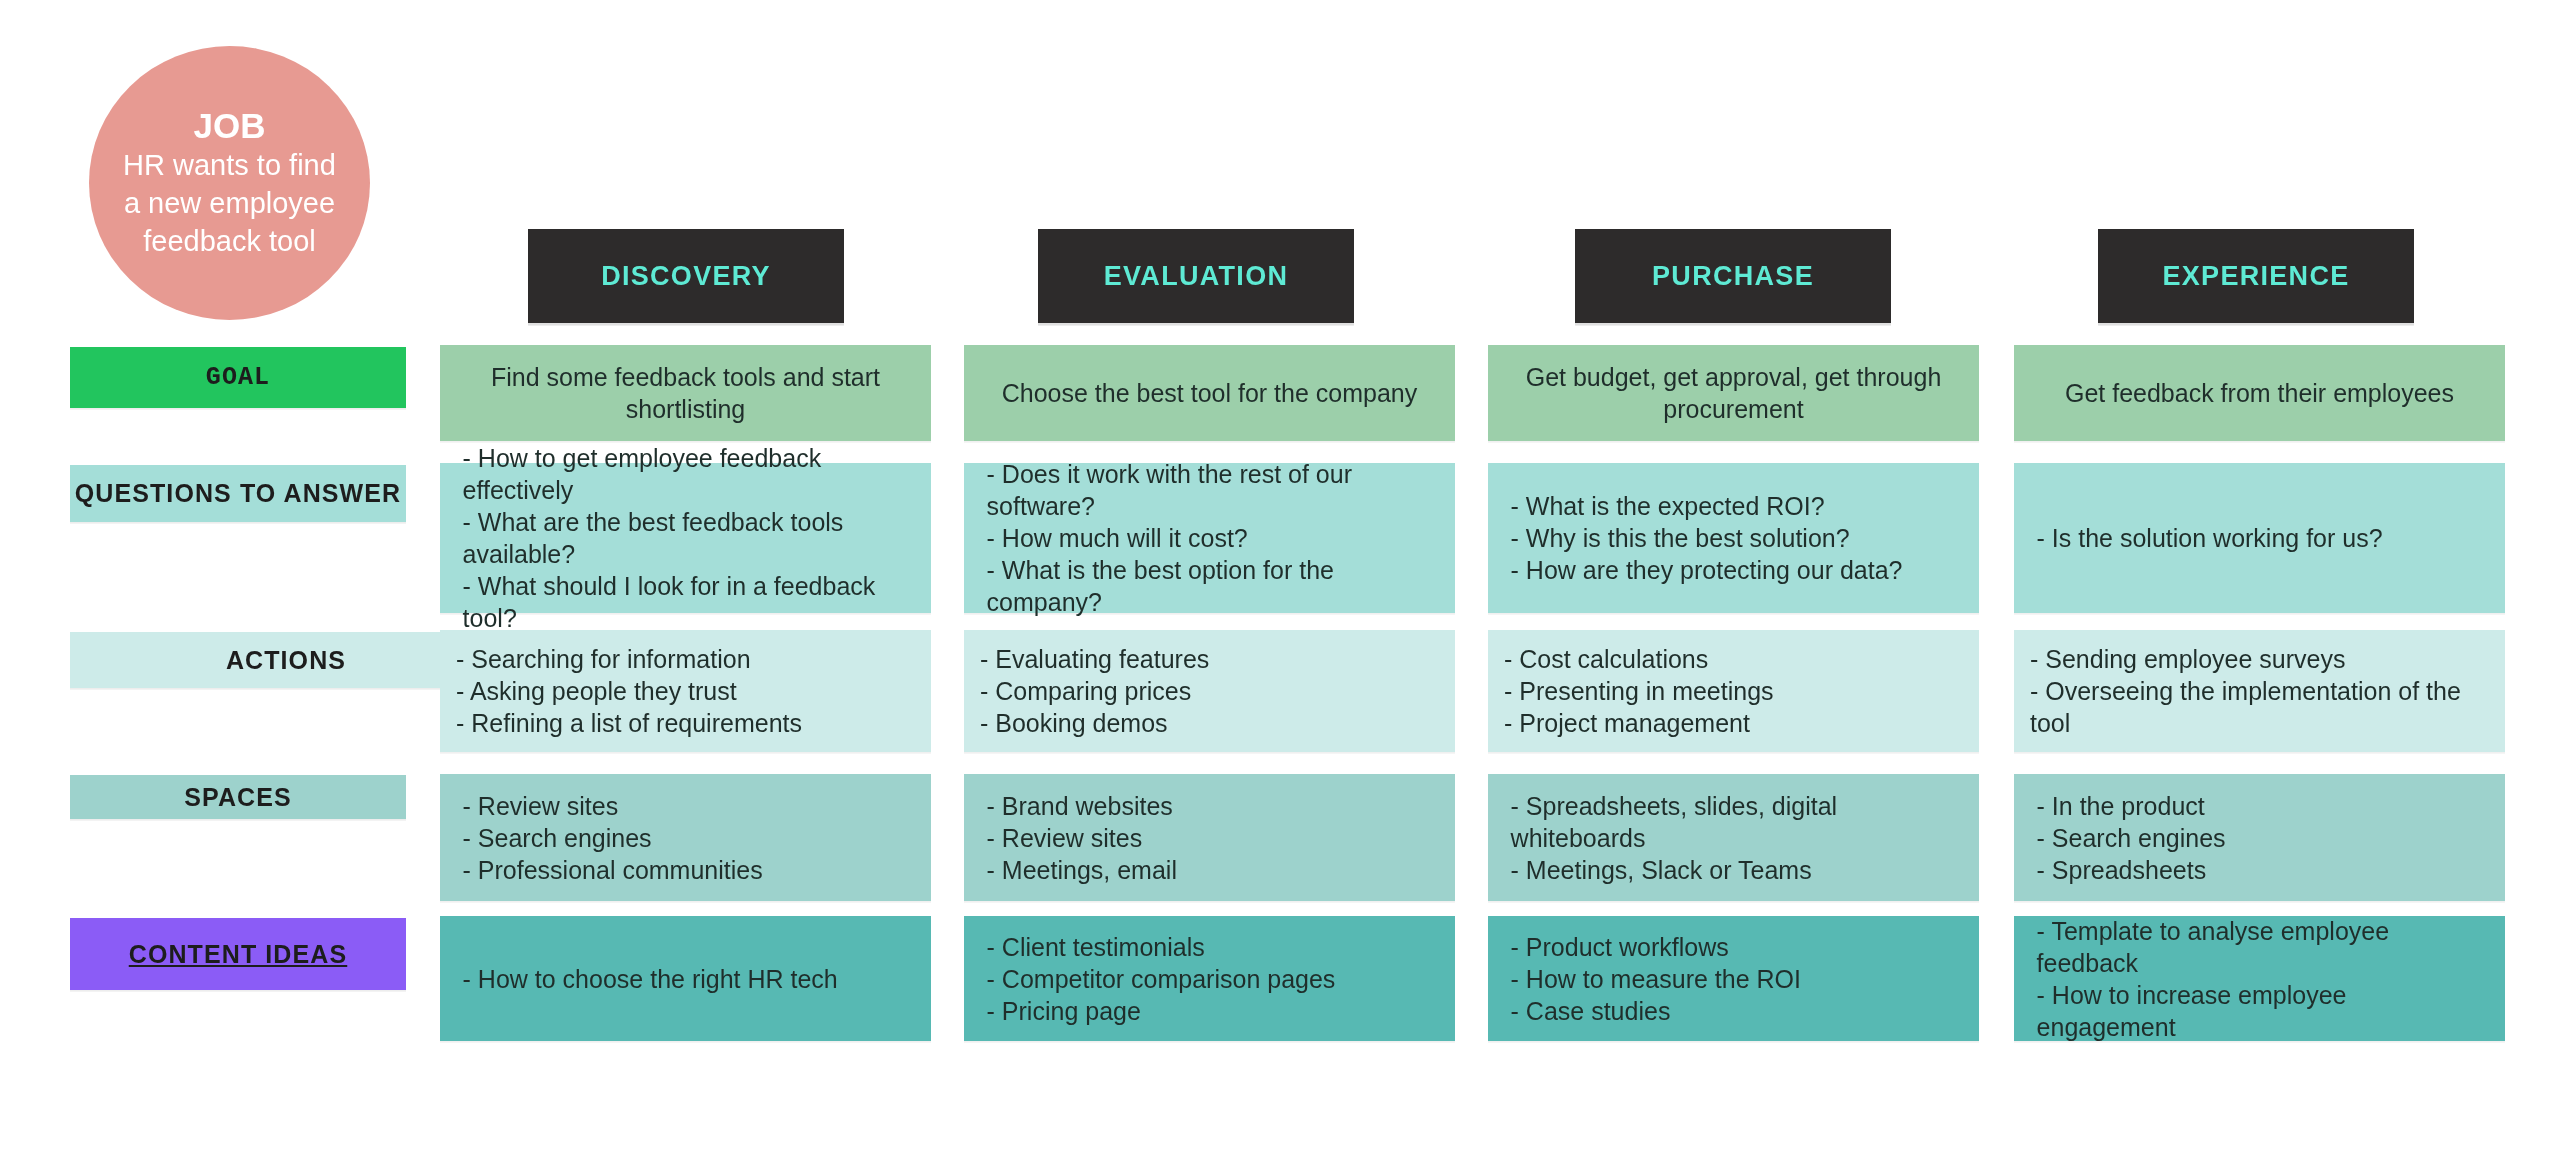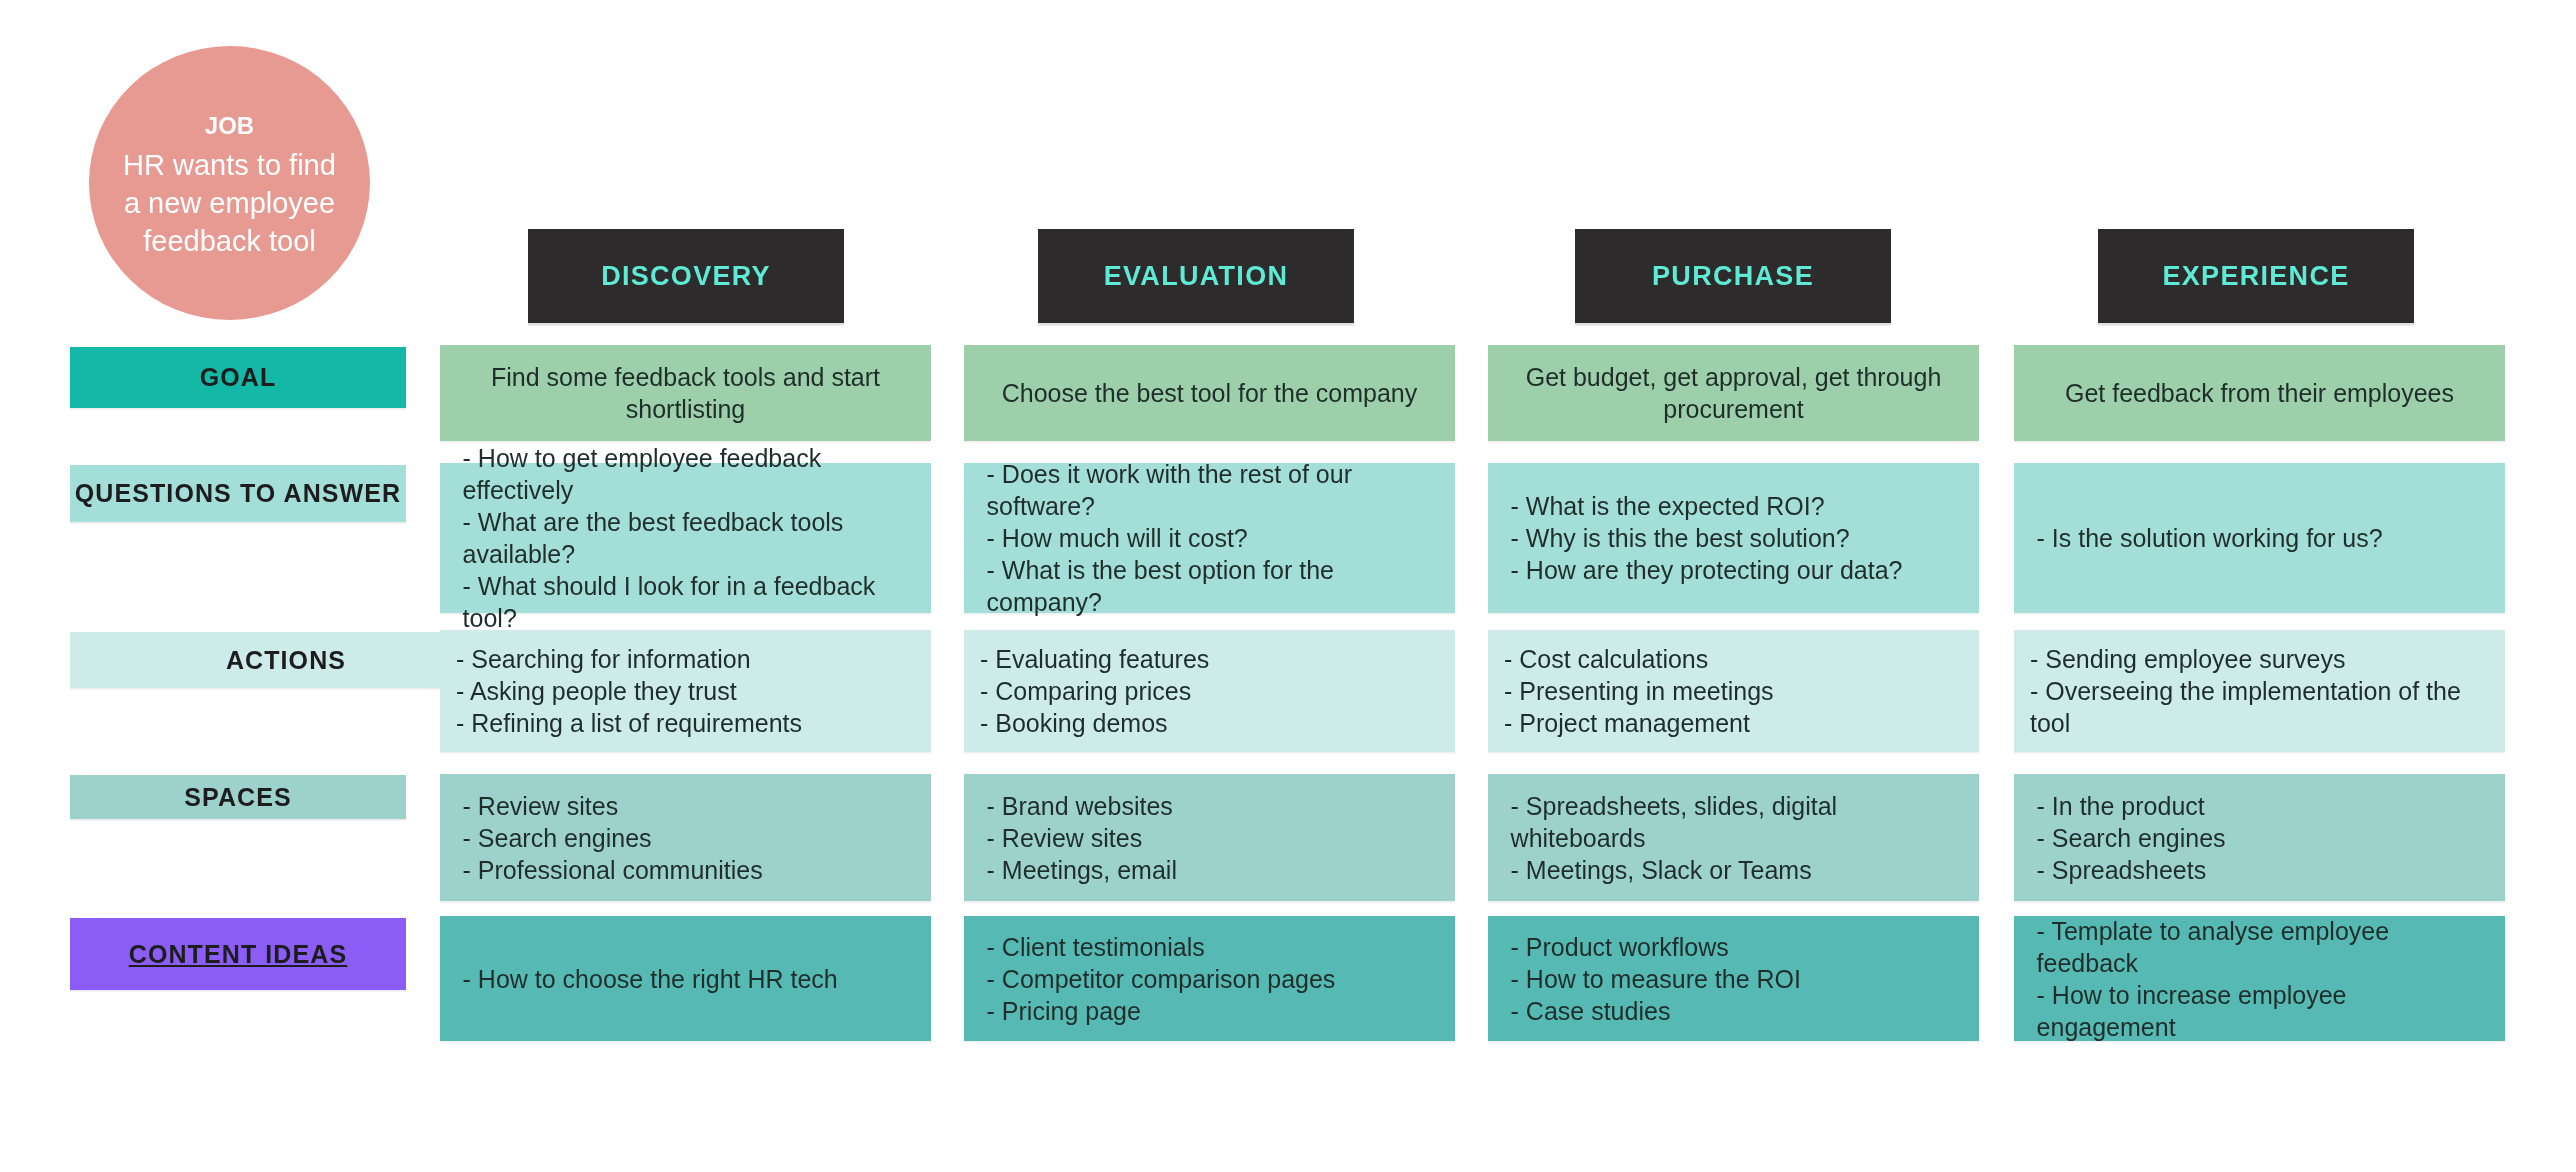--- a/index.html
+++ b/index.html
@@ -12,41 +12,41 @@
     overflow:hidden;
   }
 
   
   .job-circle{
     position:absolute;left:89px;top:46px;width:281px;height:274px;
     background:#e79a92;border-radius:50%;
     display:flex;flex-direction:column;align-items:center;justify-content:center;
     text-align:center;color:#ffffff;
   }
-  .job-circle .job-title{font-size:24px;font-weight:bold;line-height:40px;}
+  .job-circle .job-title{font-size:35px;font-weight:bold;line-height:40px;}
   .job-circle .job-text{font-size:29px;line-height:38px;width:235px;}
 
   
   .stage{
     position:absolute;top:229px;height:94px;width:316px;
     background:#2d2b2b;color:#5eead4;
     display:flex;align-items:center;justify-content:center;
     font-size:27px;font-weight:bold;letter-spacing:1.3px;
     box-shadow:0 2.6px 0 rgba(0,0,0,0.12);
   }
   .h1{left:528px}.h2{left:1038px}.h3{left:1575px}.h4{left:2098px}
 
   
   .row-label{
     position:absolute;left:70px;width:336px;
     display:flex;align-items:center;justify-content:center;
     font-size:25px;font-weight:bold;letter-spacing:1.1px;color:#1d1d1d;
     box-shadow:0 1.7px 0 rgba(0,0,0,0.07);
   }
-  .l-goal{top:347px;height:61px;background:#14b8a6;}
+  .l-goal{top:347px;height:61px;background:#22c55e;font-family:Liberation Mono, monospace;}
   .l-q{top:465px;height:57px;background:#a4ded8;}
   .l-a{top:632px;height:56px;background:#cdebe9;padding-left:48px;}
   .l-s{top:775px;height:44px;background:#9dd2cc;}
   .l-c{top:918px;height:72px;background:#8b5cf6;text-decoration:underline;}
 
   
   .cell{
     position:absolute;width:491px;
     display:flex;flex-direction:column;justify-content:center;
     box-sizing:border-box;padding:5.2px 21px 5.2px 22.6px;

